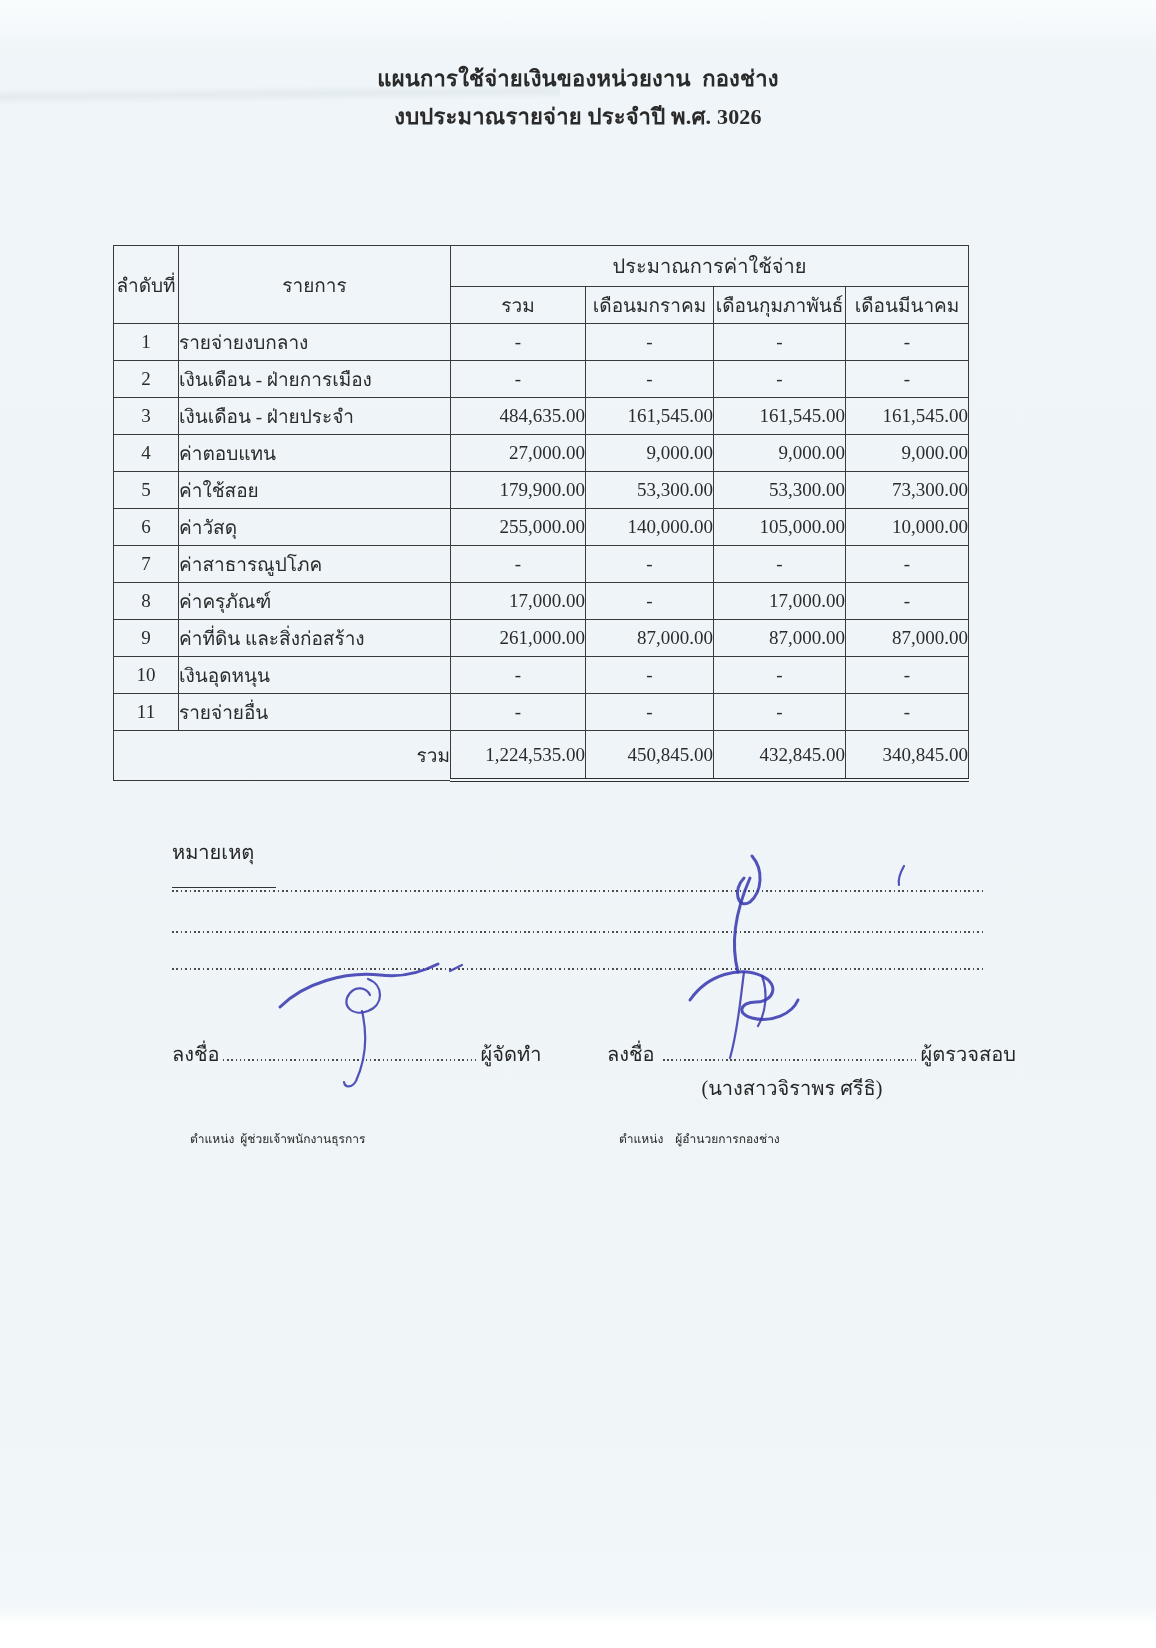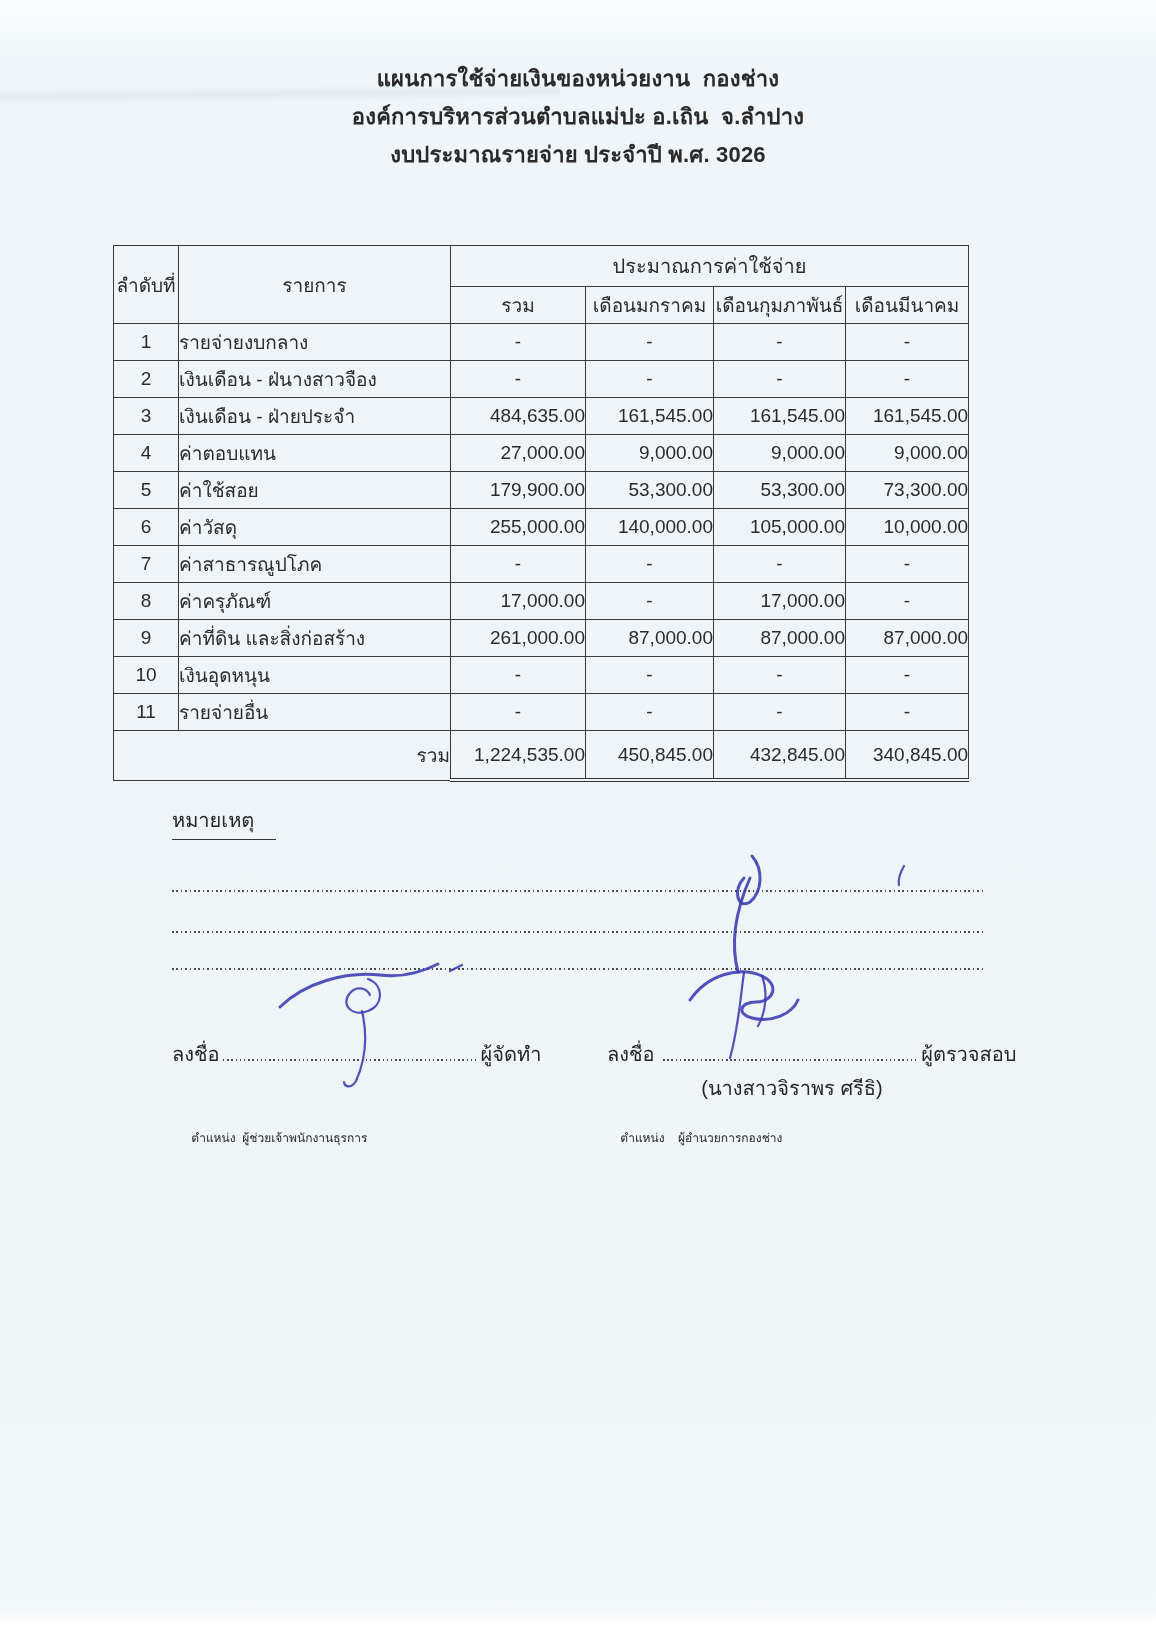--- a/index.html
+++ b/index.html
@@ -1,20 +1,20 @@
 <!DOCTYPE html>
 <html><head>
 <meta charset="utf-8">
 <style>
   html,body{margin:0;padding:0;background:#ffffff;}
   .page{
     position:relative;
     width:1156px;height:1648px;
     overflow:hidden;
-    font-family:Liberation Sans, sans-serif;
+    font-family:Liberation Serif, serif;
     color:#262626;
     background:linear-gradient(180deg,#fafdfe 0px,#eff5f8 55px,#eef4f7 760px,#f0f6f8 1400px,#f2f7f9 1605px,#ffffff 1625px,#ffffff 1648px);
   }
   .crease{
     position:absolute;left:0;top:86px;width:560px;height:16px;
     background:linear-gradient(180deg,rgba(255,255,255,0) 0%,rgba(130,150,160,0.10) 50%,rgba(255,255,255,0) 100%);
     transform:rotate(-0.6deg);
   }
   
   .titles{position:absolute;left:0;top:60px;width:100%;text-align:center;}
@@ -42,22 +42,22 @@
   td.c-num{text-align:right;padding-right:18px;}
   td.c-num.dash{text-align:center;padding-right:0;}
   
   tr.total-row td{height:47px;}
   td.total-label{
     border:none;text-align:right;padding-right:11px;font-size:19px;
   }
   tr.total-row td.c-num{border-bottom:4px double #2f2f2f;}
   
   .note-label{
-    position:absolute;left:172px;top:804px;
-    font-size:20px;padding:0 22px 3px 0;
+    position:absolute;left:172px;top:836px;
+    font-size:20px;padding:0 22px 19px 0;
     border-bottom:1.6px solid #333;
   }
   .note-line{
     position:absolute;left:172px;width:813px;height:2px;
     background-image:repeating-linear-gradient(90deg,#4c4c4c 0 1.6px,transparent 1.6px 4.4px);
   }
   
   .sig-block{position:absolute;font-size:20px;white-space:nowrap;margin-top:8px;}
   .dots{
     display:inline-block;width:255px;height:2px;margin:0 3px;
@@ -73,21 +73,20 @@
 </style>
 </head>
 <body>
 
 <div class="page">
 
   <div class="crease"></div>
 
   <div class="titles">
     <div class="title-line">แผนการใช้จ่ายเงินของหน่วยงาน  กองช่าง</div>
-    <div class="title-line">องค์การบริหารส่วนตำบลแม่ปะ อ.เถิน  จ.ลำปาง</div>
     <div class="title-line">งบประมาณรายจ่าย ประจำปี พ.ศ. 3026</div>
   </div>
 
   <table class="budget">
     <colgroup>
       <col style="width:65px">
         <col style="width:272px">
         <col style="width:135px">
       <col style="width:128px">
         <col style="width:132px">
@@ -110,21 +109,21 @@
       <tr>
         <td class="c-no">1</td>
         <td class="c-item">รายจ่ายงบกลาง</td>
         <td class="c-num dash">-</td>
         <td class="c-num dash">-</td>
         <td class="c-num dash">-</td>
         <td class="c-num dash">-</td>
       </tr>
       <tr>
         <td class="c-no">2</td>
-        <td class="c-item">เงินเดือน - ฝ่นางสาวจือง</td>
+        <td class="c-item">เงินเดือน - ฝ่ายการเมือง</td>
         <td class="c-num dash">-</td>
         <td class="c-num dash">-</td>
         <td class="c-num dash">-</td>
         <td class="c-num dash">-</td>
       </tr>
       <tr>
         <td class="c-no">3</td>
         <td class="c-item">เงินเดือน - ฝ่ายประจำ</td>
         <td class="c-num">484,635.00</td>
         <td class="c-num">161,545.00</td>

